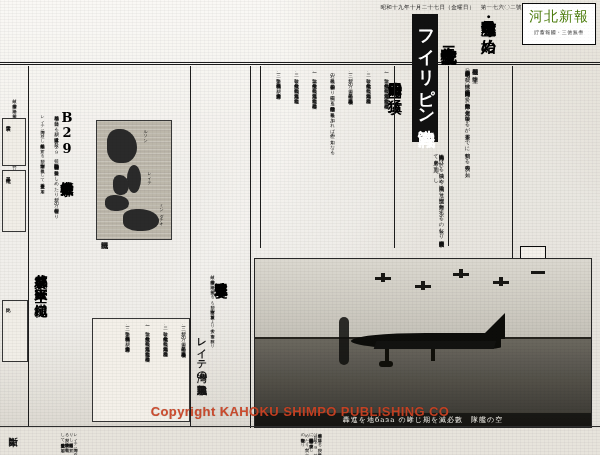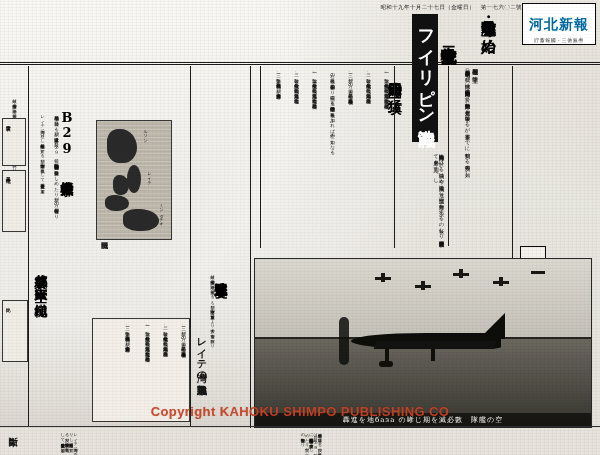--- a/index.html
+++ b/index.html
@@ -36,22 +36,22 @@
   .rule{position:absolute;background:#222;}
   .rulev{width:1px;}
   .ruleh{height:1px;}
 
   
   #masthead{
     position:absolute;right:4px;top:3px;width:72px;height:40px;
     border:1px solid #111;background:#fff;
   }
   #masthead .mh-title{
-    font-size:14px;font-weight:bold;letter-spacing:1px;
-    text-align:center;padding-top:12px;color:#0369a1;
+    font-size:14px;font-weight:normal;letter-spacing:1px;
+    text-align:center;padding-top:4px;color:#4d7c0f;
   }
   #masthead .mh-sub{
     font-size:5px;text-align:center;color:#333;margin-top:3px;letter-spacing:.5px;
   }
   #dateline{
     position:absolute;right:78px;top:4px;height:12px;
     font-size:5.5px;color:#222;letter-spacing:.4px;
     white-space:nowrap;
   }
   #bigheadline{

